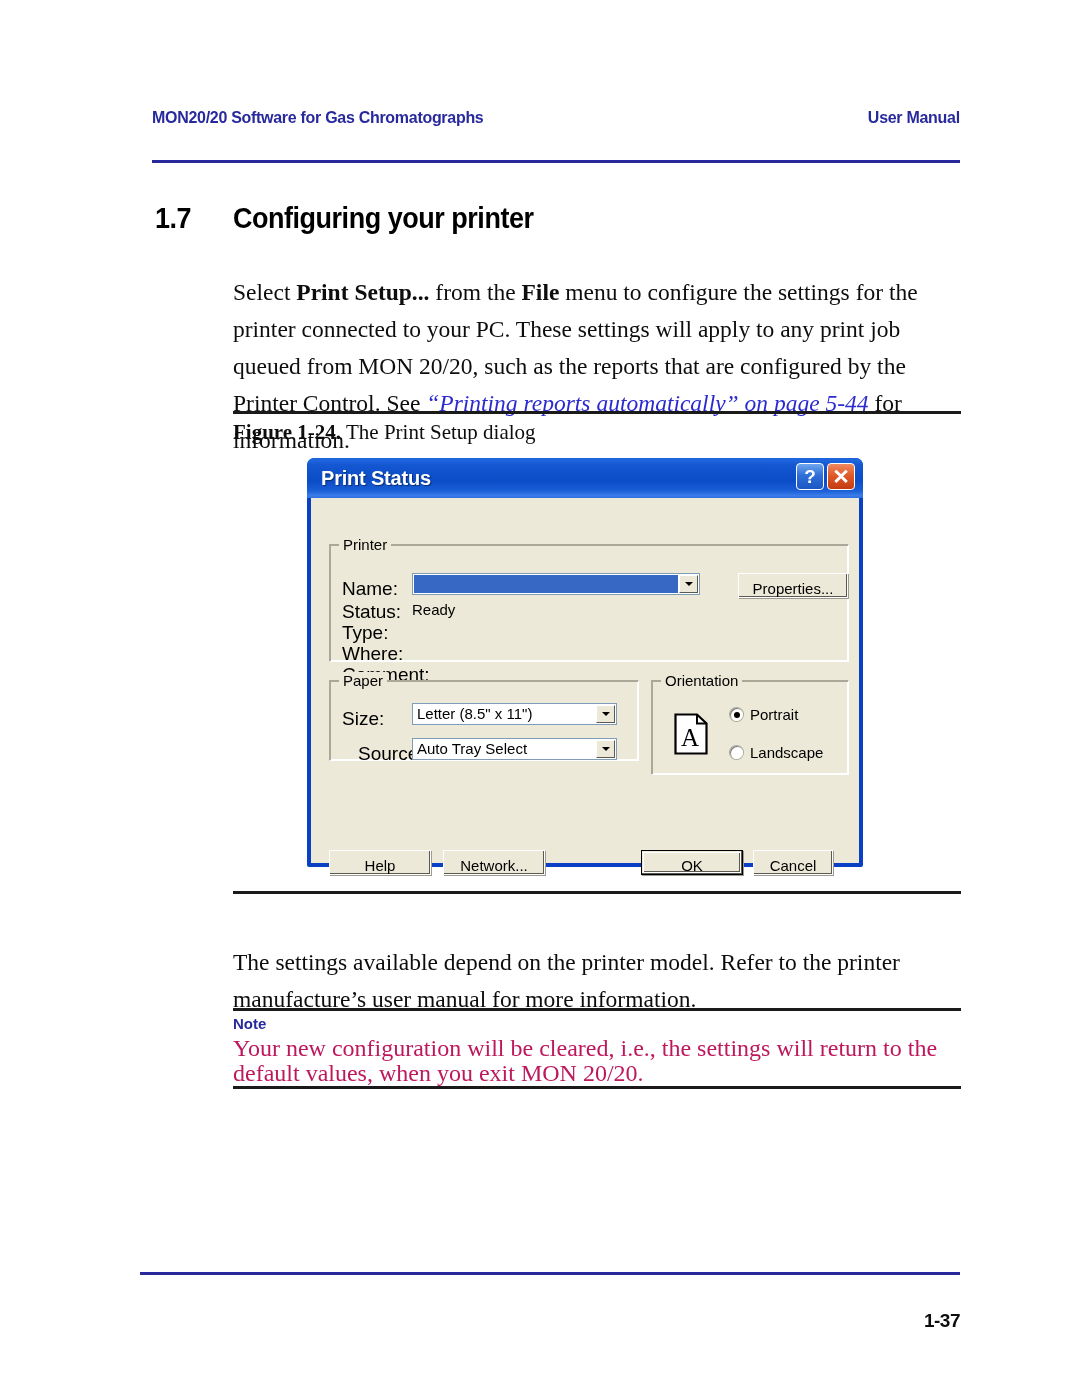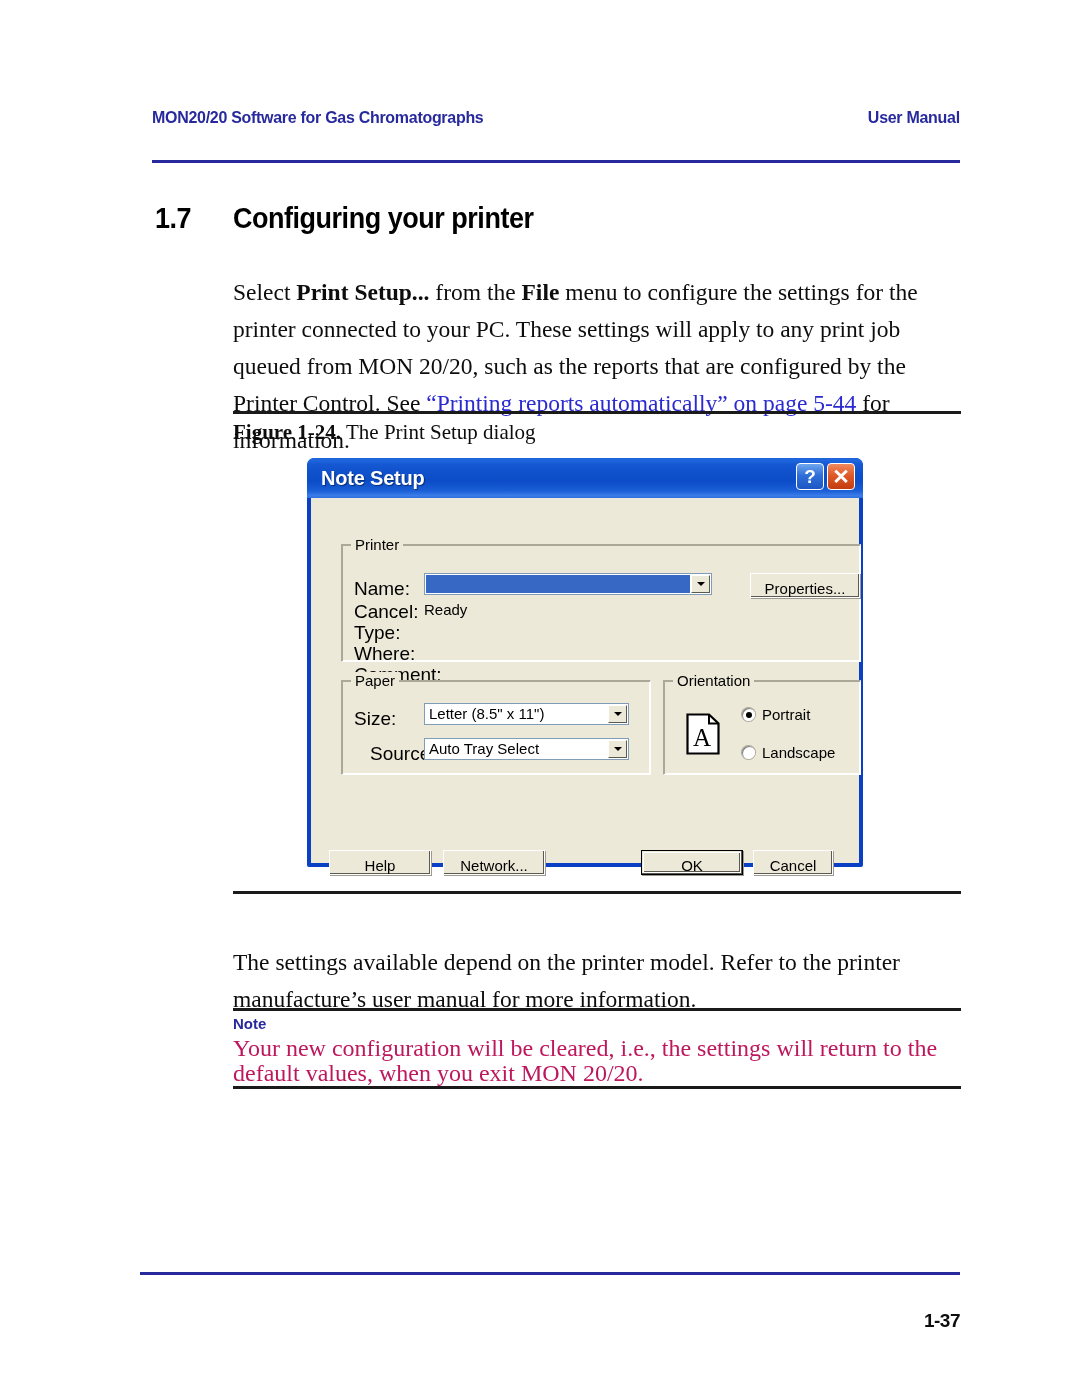--- a/index.html
+++ b/index.html
@@ -95,21 +95,21 @@
     left: 233px;
     width: 730px;
     font-family: "Liberation Serif", serif;
     font-size: 23.5px;
     line-height: 37px;
     color: #0d0d0d;
   }
   #para-intro { top: 250px; }
   #para-after { top: 920px; }
   .b { font-weight: bold; }
-  .link { color: #2a2ad0; }
+  .link { color: #2a2ad0; font-style: italic; }
 
   
   .content-rule {
     position: absolute;
     left: 233px;
     width: 728px;
     height: 3px;
     background: #1a1a1a;
   }
   #rule-fig-top { top: 411px; }
@@ -238,21 +238,20 @@
     position: relative;
     box-sizing: border-box;
   }
 
   
   .groupbox {
     position: absolute;
     border: 1px solid #ffffff;
     box-shadow: inset 1px 1px 0 #aca899, inset -1px -1px 0 #ffffff;
     box-sizing: border-box;
-    margin-left: 12px;
   }
   .groupbox::before {
     content: "";
     position: absolute;
     left: -1px; top: -1px; right: -1px; bottom: -1px;
     border: 1px solid #aca899;
     border-right-color: #ffffff;
     border-bottom-color: #ffffff;
     pointer-events: none;
   }
@@ -261,21 +260,21 @@
     top: -9px;
     left: 9px;
     background: #ece9d8;
     padding: 0 4px;
     font-size: 15px;
     color: #000000;
     white-space: nowrap;
   }
 
   #gb-printer { left: 18px; top: 46px; width: 520px; height: 118px; }
-  #gb-paper   { left: 18px; top: 182px; width: 310px; height: 95px; }
+  #gb-paper   { left: 18px; top: 182px; width: 310px; height: 81px; }
   #gb-orient  { left: 340px; top: 182px; width: 198px; height: 95px; }
 
   .fld-label {
     position: absolute;
     font-size: 19px;
     color: #000000;
     white-space: nowrap;
   }
   .fld-value {
     position: absolute;
@@ -422,21 +421,21 @@
   </p>
 
   <div class="content-rule" id="rule-fig-top"></div>
   <div class="fig-caption">
     <span class="fig-label">Figure 1-24.</span><span> The Print Setup dialog</span>
   </div>
 
   <div class="dialog">
 
     <div class="titlebar">
-      <div class="title-text">Note Setup</div>
+      <div class="title-text">Print Status</div>
       <div class="title-btns">
         <div class="tbtn tbtn-help">
           <span>?</span>
         </div>
         <div class="tbtn tbtn-close">
           <span>✕</span>
         </div>
       </div>
     </div>
 
@@ -449,21 +448,21 @@
         <div class="combo selected" style="left:82px; top:28px; width:288px;">
           <div class="combo-text"></div>
           <div class="combo-arrow">
               <span class="arrow-glyph"></span>
             </div>
         </div>
         <div class="btn" id="btn-properties">
           <span>Properties...</span>
         </div>
 
-        <div class="fld-label" style="left:12px; top:56px;">Cancel:</div>
+        <div class="fld-label" style="left:12px; top:56px;">Status:</div>
         <div class="fld-value" style="left:82px; top:56px;">Ready</div>
 
         <div class="fld-label" style="left:12px; top:77px;">Type:</div>
         <div class="fld-value" style="left:82px; top:77px;"></div>
 
         <div class="fld-label" style="left:12px; top:98px;">Where:</div>
         <div class="fld-value" style="left:82px; top:98px;"></div>
 
         <div class="fld-label" style="left:12px; top:119px;">Comment:</div>
         <div class="fld-value" style="left:110px; top:119px;"></div>

